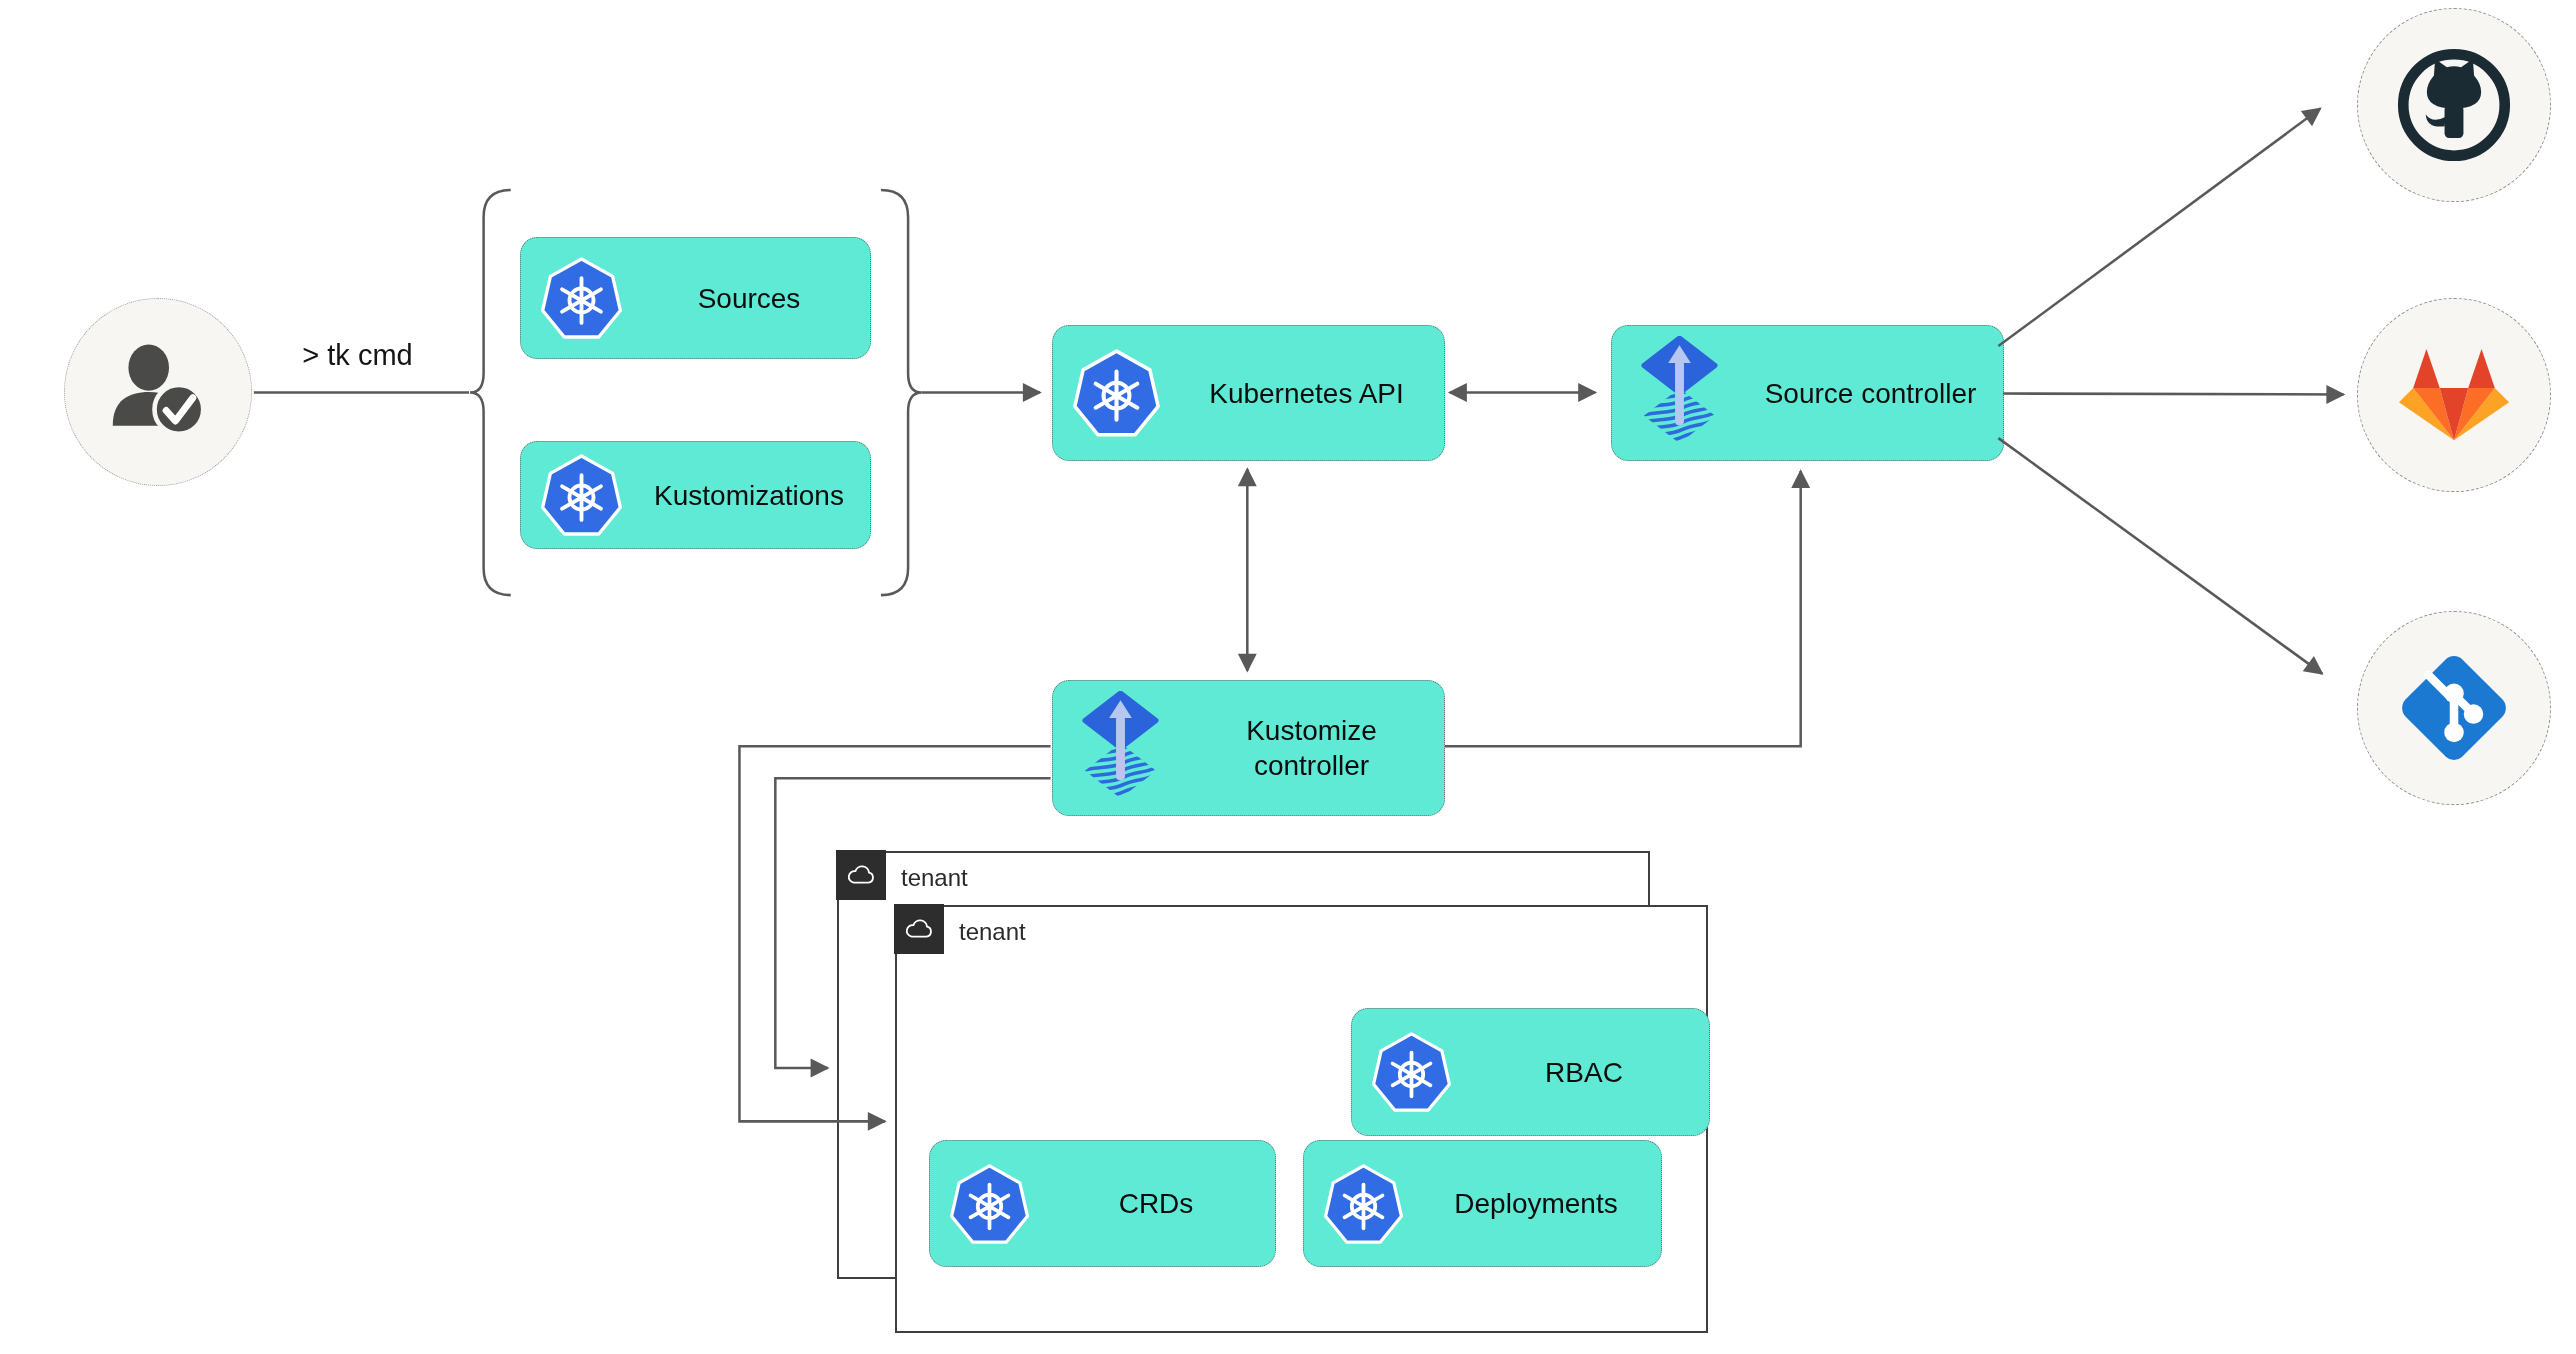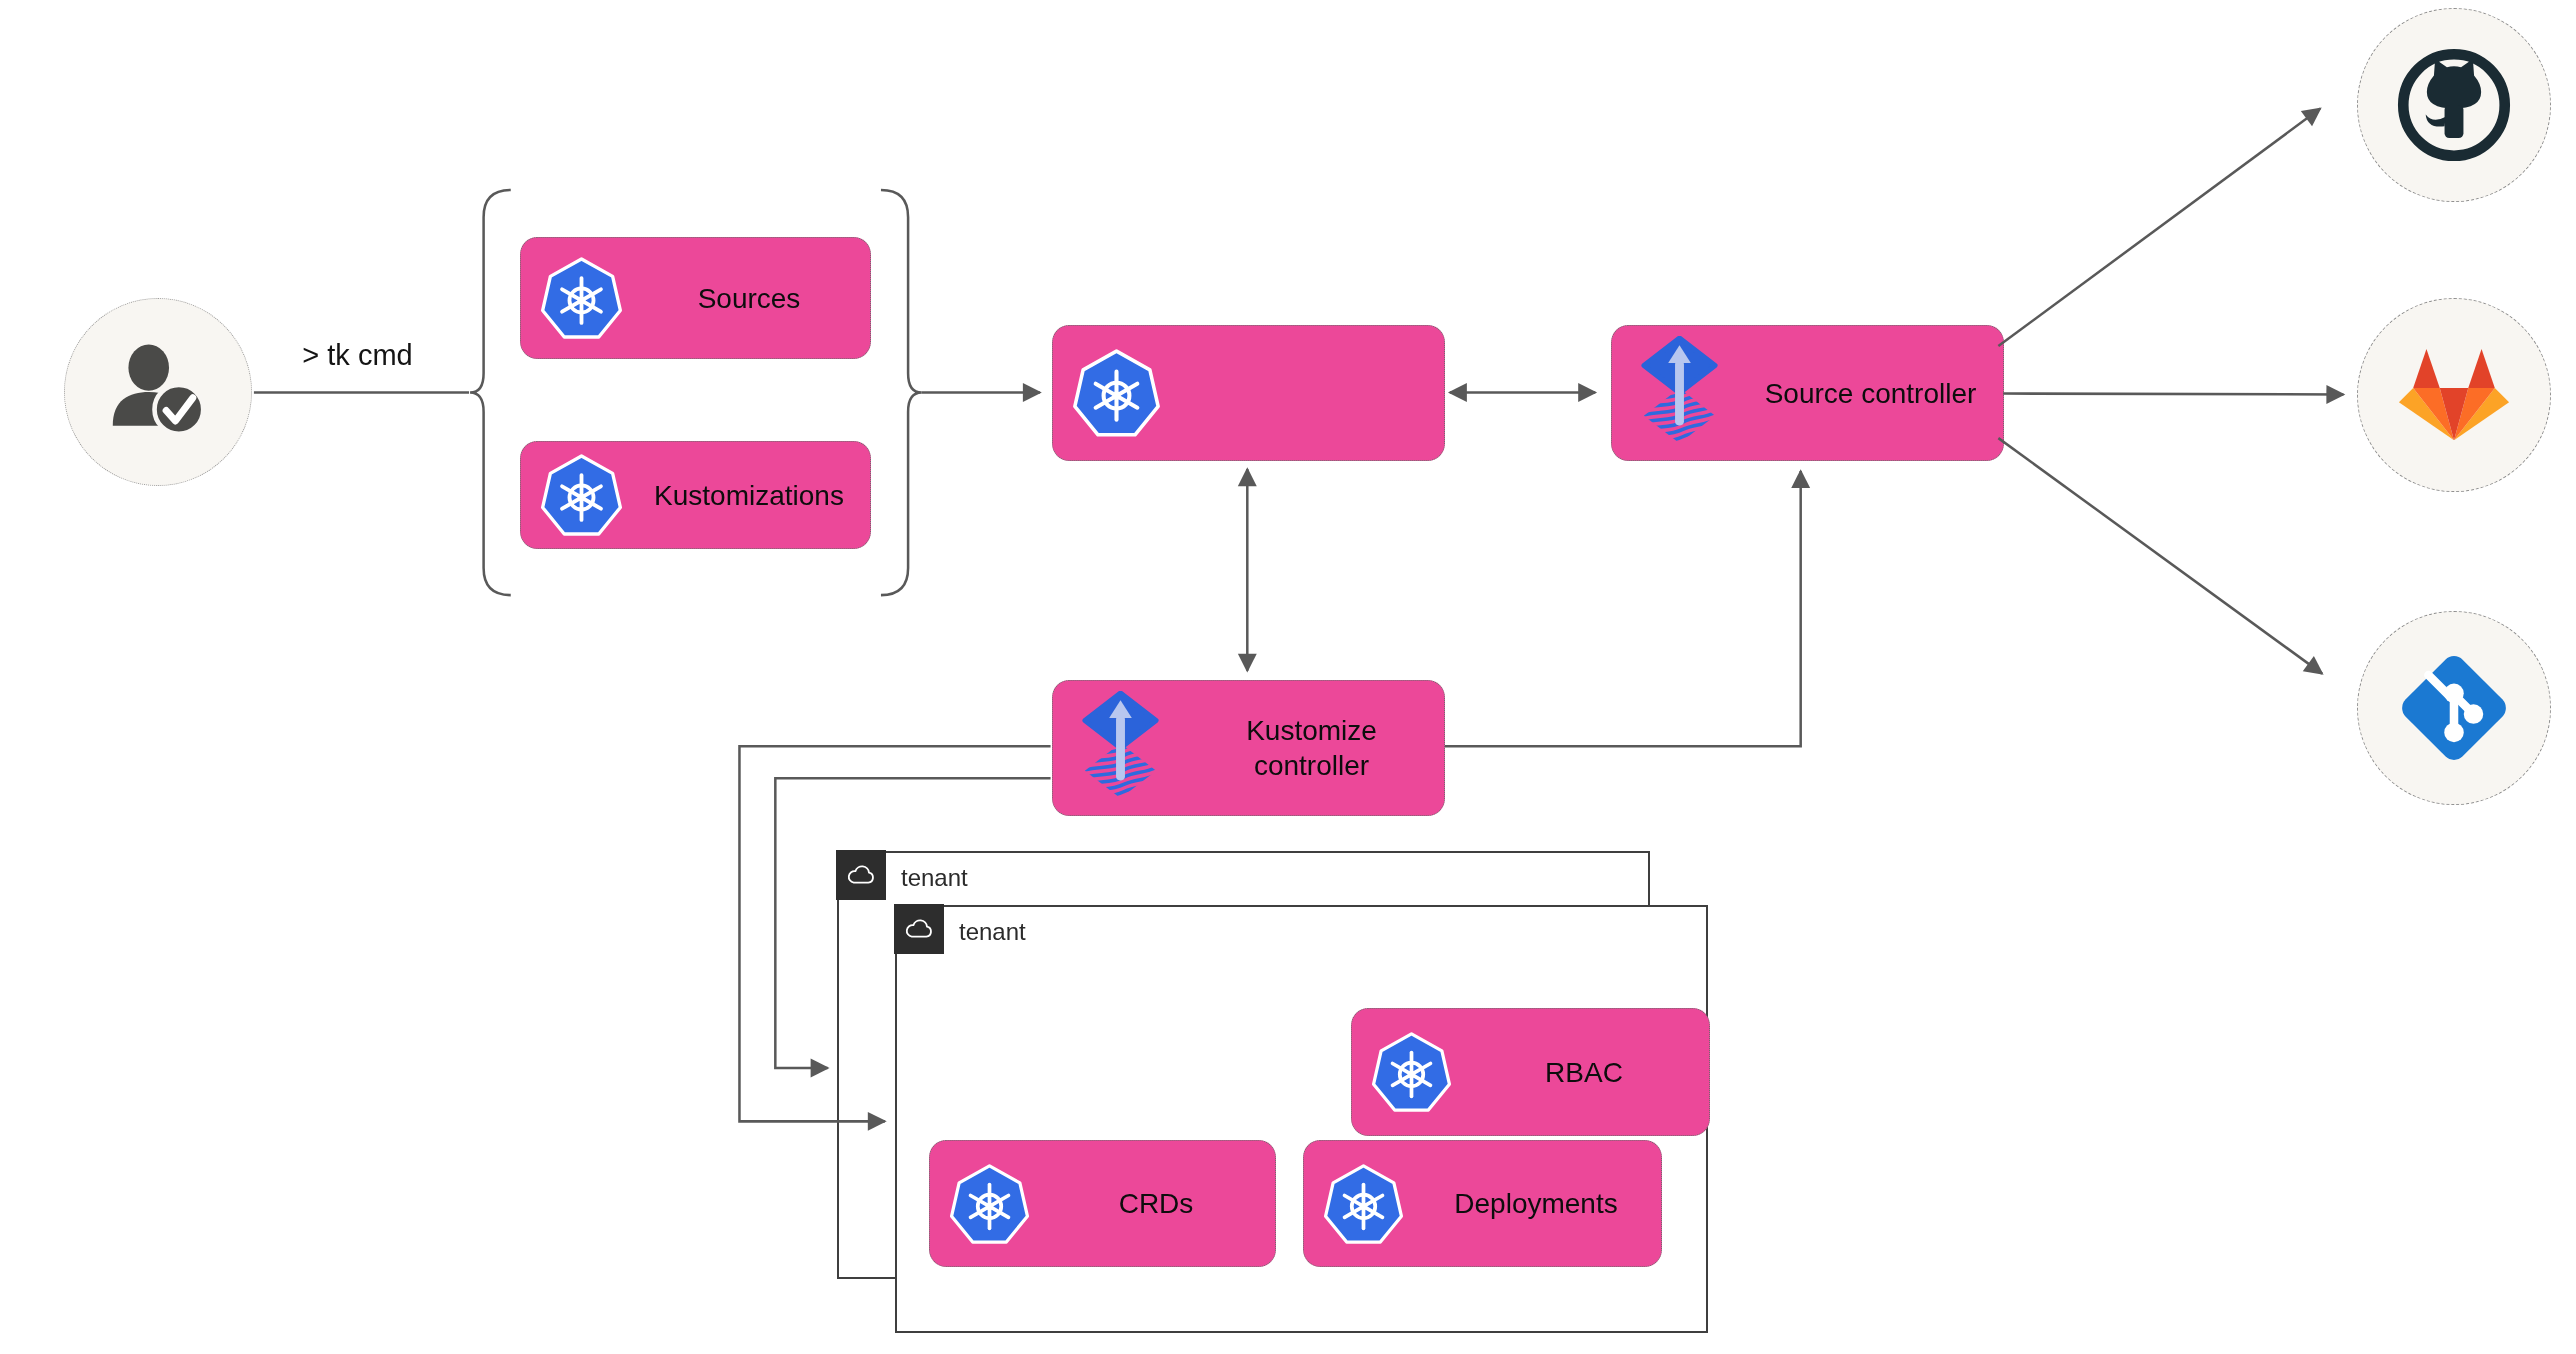--- a/index.html
+++ b/index.html
@@ -2,21 +2,21 @@
 <html><head>
 <meta charset="utf-8">
 <style>
   html,body{margin:0;padding:0;background:#ffffff;}
   #canvas{
     position:relative;width:2576px;height:1355px;background:#ffffff;overflow:hidden;
     font-family:"Liberation Sans", sans-serif;color:#111;
   }
   
   .knode{
-    position:absolute;background:#ec4899;border:1.9px dotted #6e6e6e;border-radius:17.4px;
+    position:absolute;background:#5eead4;border:1.9px dotted #6e6e6e;border-radius:17.4px;
     box-sizing:border-box;
   }
   .knode .node-icon{position:absolute;left:19.4px;top:50%;transform:translateY(-50%);line-height:0;}
   .knode .node-label{
     position:absolute;top:0;bottom:0;right:0;left:107px;display:flex;align-items:center;justify-content:center;
     font-size:28px;color:#0d0d0d;text-align:center;line-height:35px;
   }
   .knode.two-line .node-label{max-width:252px;margin:0 auto;}
   
   .tenant{
@@ -146,20 +146,21 @@
           <use href="#sym-k8s"></use>
         </svg></span>
     <span class="node-label">Kustomizations</span>
   </div>
 
   <div class="knode" style="left:1052px;top:325px;width:393px;height:136px;">
     <span class="node-icon">
       <svg width="89" height="89" viewBox="0 0 92 92">
           <use href="#sym-k8s"></use>
         </svg></span>
+    <span class="node-label" style="left:116px;">Kubernetes API</span>
   </div>
 
   <div class="knode two-line" style="left:1611px;top:325px;width:393px;height:136px;">
     <span class="node-icon" style="left:27px;">
       <svg width="81" height="114" viewBox="0 0 84 118">
           <use href="#sym-flux"></use>
         </svg></span>
     <span class="node-label" style="left:126px;">Source controller</span>
   </div>
 

